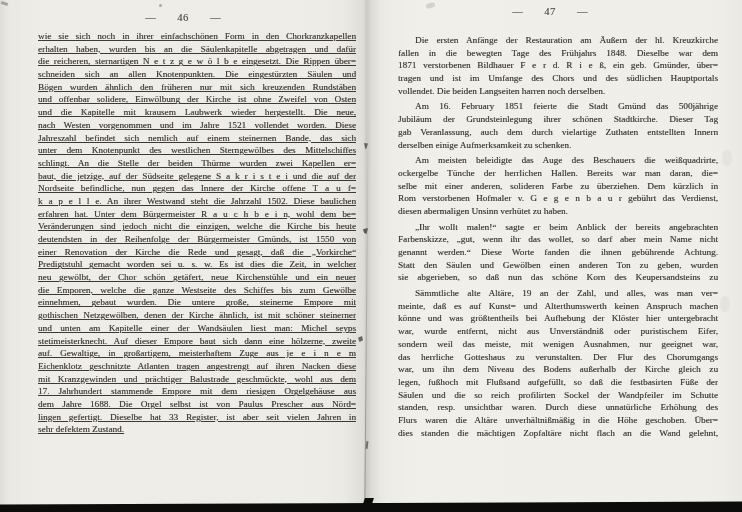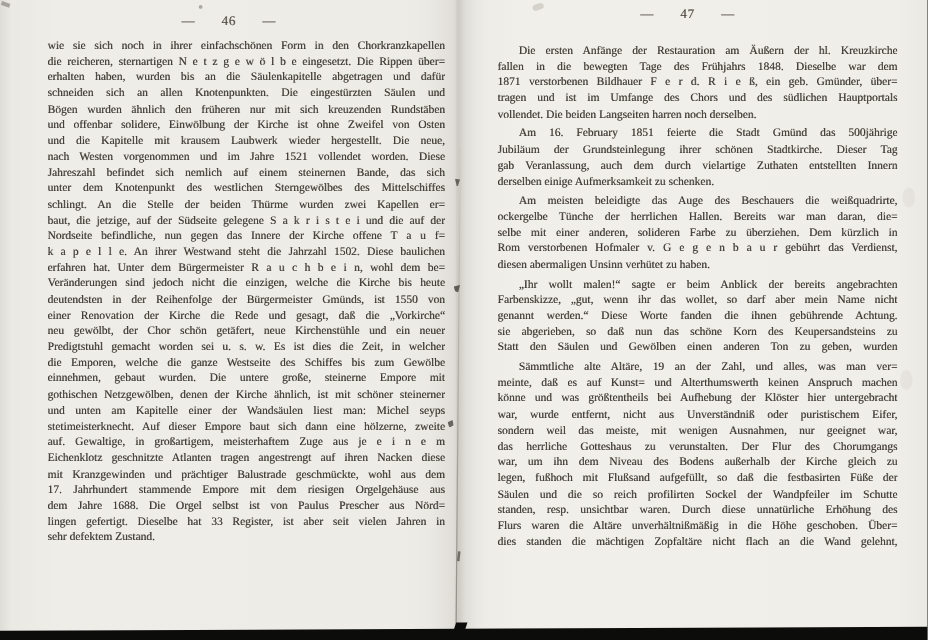--- a/index.html
+++ b/index.html
@@ -30,21 +30,21 @@
   .margin-smudge { position:absolute; width:10px; height:16px; background:#c9c5be; border-radius:50%; opacity:.22; }
   .margin-smudge.m1 { left:722px; top:150px; }
   .margin-smudge.m2 { left:720px; top:296px; }
 
   .pagehead { position:absolute; font-size:10.5px; color:#4e4841; letter-spacing:.5px;
     word-spacing:18px; text-align:center; text-shadow:.3px 0 0 rgba(78,72,65,.4); }
   .pagehead.ph-left  { left:38px;  top:12px; width:318px; transform:translateX(-14px); }
   .pagehead.ph-right { left:398px; top:6px; width:320px; transform:translateX(-8px); }
 
   .pagebody { position:absolute; color:#3e3933; font-size:9.2px; }
-  #left-body  { left:38px;  top:30px; width:318px; }
+  #left-body  { left:38px;  top:30px; width:318px;text-decoration:underline; }
   #right-body { left:398px; top:34px; width:320px; }
 
   .para + .para { margin-top:3px; }
   .line {
     height:12.7px; line-height:12.7px; white-space:nowrap; overflow:hidden;
     text-align:justify; text-align-last:justify;
     text-shadow:.3px 0 0 rgba(62,57,51,.55);
   }
   .line.end { text-align-last:left; }
   .line.indent { text-indent:17px; }
@@ -74,39 +74,39 @@
   <span class="top-smudge"></span>
   <span class="margin-smudge m1"></span>
   <span class="margin-smudge m2"></span>
 
   <div class="pagehead ph-left">— 46 —</div>
   <div class="pagehead ph-right">— 47 —</div>
 
   <div class="pagebody" id="left-body">
       <div class="para">
         <div class="line">wie sie sich noch in ihrer einfachschönen Form in den Chorkranzkapellen</div>
+        <div class="line">erhalten haben, wurden bis an die Säulenkapitelle abgetragen und dafür</div>
         <div class="line">die reicheren, sternartigen N e t z g e w ö l b e eingesetzt.  Die Rippen über=</div>
-        <div class="line">erhalten haben, wurden bis an die Säulenkapitelle abgetragen und dafür</div>
         <div class="line">schneiden sich an allen Knotenpunkten.  Die eingestürzten Säulen und</div>
         <div class="line">Bögen wurden ähnlich den früheren nur mit sich kreuzenden Rundstäben</div>
         <div class="line">und offenbar solidere, Einwölbung der Kirche ist ohne Zweifel von Osten</div>
         <div class="line">und die Kapitelle mit krausem Laubwerk wieder hergestellt.  Die neue,</div>
         <div class="line">nach Westen vorgenommen und im Jahre 1521 vollendet worden.  Diese</div>
         <div class="line">Jahreszahl befindet sich nemlich auf einem steinernen Bande, das sich</div>
         <div class="line">unter dem Knotenpunkt des westlichen Sterngewölbes des Mittelschiffes</div>
         <div class="line">schlingt.  An die Stelle der beiden Thürme wurden zwei Kapellen er=</div>
         <div class="line">baut, die jetzige, auf der Südseite gelegene S a k r i s t e i und die auf der</div>
         <div class="line">Nordseite befindliche, nun gegen das Innere der Kirche offene T a u f=</div>
         <div class="line">k a p e l l e.  An ihrer Westwand steht die Jahrzahl 1502.  Diese baulichen</div>
         <div class="line">erfahren hat.  Unter dem Bürgermeister R a u c h b e i n, wohl dem be=</div>
         <div class="line">Veränderungen sind jedoch nicht die einzigen, welche die Kirche bis heute</div>
         <div class="line">deutendsten in der Reihenfolge der Bürgermeister Gmünds, ist 1550 von</div>
         <div class="line">einer Renovation der Kirche die Rede und gesagt, daß die „Vorkirche“</div>
+        <div class="line">Predigtstuhl gemacht worden sei u. s. w.  Es ist dies die Zeit, in welcher</div>
         <div class="line">neu gewölbt, der Chor schön getäfert, neue Kirchenstühle und ein neuer</div>
-        <div class="line">Predigtstuhl gemacht worden sei u. s. w.  Es ist dies die Zeit, in welcher</div>
         <div class="line">die Emporen, welche die ganze Westseite des Schiffes bis zum Gewölbe</div>
         <div class="line">einnehmen, gebaut wurden.  Die untere große, steinerne Empore mit</div>
         <div class="line">gothischen Netzgewölben, denen der Kirche ähnlich, ist mit schöner steinerner</div>
         <div class="line">und unten am Kapitelle einer der Wandsäulen liest man: Michel seyps</div>
         <div class="line">stetimeisterknecht.  Auf dieser Empore baut sich dann eine hölzerne, zweite</div>
         <div class="line">auf.  Gewaltige, in großartigem, meisterhaftem Zuge aus je e i n e m</div>
         <div class="line">Eichenklotz geschnitzte Atlanten tragen angestrengt auf ihren Nacken diese</div>
         <div class="line">mit Kranzgewinden und prächtiger Balustrade geschmückte, wohl aus dem</div>
         <div class="line">17. Jahrhundert stammende Empore mit dem riesigen Orgelgehäuse aus</div>
         <div class="line">dem Jahre 1688.  Die Orgel selbst ist von Paulus Prescher aus Nörd=</div>
@@ -132,22 +132,22 @@
         <div class="line indent">Am meisten beleidigte das Auge des Beschauers die weißquadrirte,</div>
         <div class="line">ockergelbe Tünche der herrlichen Hallen.  Bereits war man daran, die=</div>
         <div class="line">selbe mit einer anderen, solideren Farbe zu überziehen.  Dem kürzlich in</div>
         <div class="line">Rom verstorbenen Hofmaler v. G e g e n b a u r gebührt das Verdienst,</div>
         <div class="line end">diesen abermaligen Unsinn verhütet zu haben.</div>
       </div>
       <div class="para">
         <div class="line indent">„Ihr wollt malen!“ sagte er beim Anblick der bereits angebrachten</div>
         <div class="line">Farbenskizze, „gut, wenn ihr das wollet, so darf aber mein Name nicht</div>
         <div class="line">genannt werden.“  Diese Worte fanden die ihnen gebührende Achtung.</div>
+        <div class="line">Statt den Säulen und Gewölben einen anderen Ton zu geben, wurden</div>
         <div class="line">sie abgerieben, so daß nun das schöne Korn des Keupersandsteins zu</div>
-        <div class="line">Statt den Säulen und Gewölben einen anderen Ton zu geben, wurden</div>
       </div>
       <div class="para">
         <div class="line indent">Sämmtliche alte Altäre, 19 an der Zahl, und alles, was man ver=</div>
         <div class="line">meinte, daß es auf Kunst= und Alterthumswerth keinen Anspruch machen</div>
         <div class="line">könne und was größtentheils bei Aufhebung der Klöster hier untergebracht</div>
         <div class="line">war, wurde entfernt, nicht aus Unverständniß oder puristischem Eifer,</div>
         <div class="line">sondern weil das meiste, mit wenigen Ausnahmen, nur geeignet war,</div>
         <div class="line">das herrliche Gotteshaus zu verunstalten.  Der Flur des Chorumgangs</div>
         <div class="line">war, um ihn dem Niveau des Bodens außerhalb der Kirche gleich zu</div>
         <div class="line">legen, fußhoch mit Flußsand aufgefüllt, so daß die festbasirten Füße der</div>

